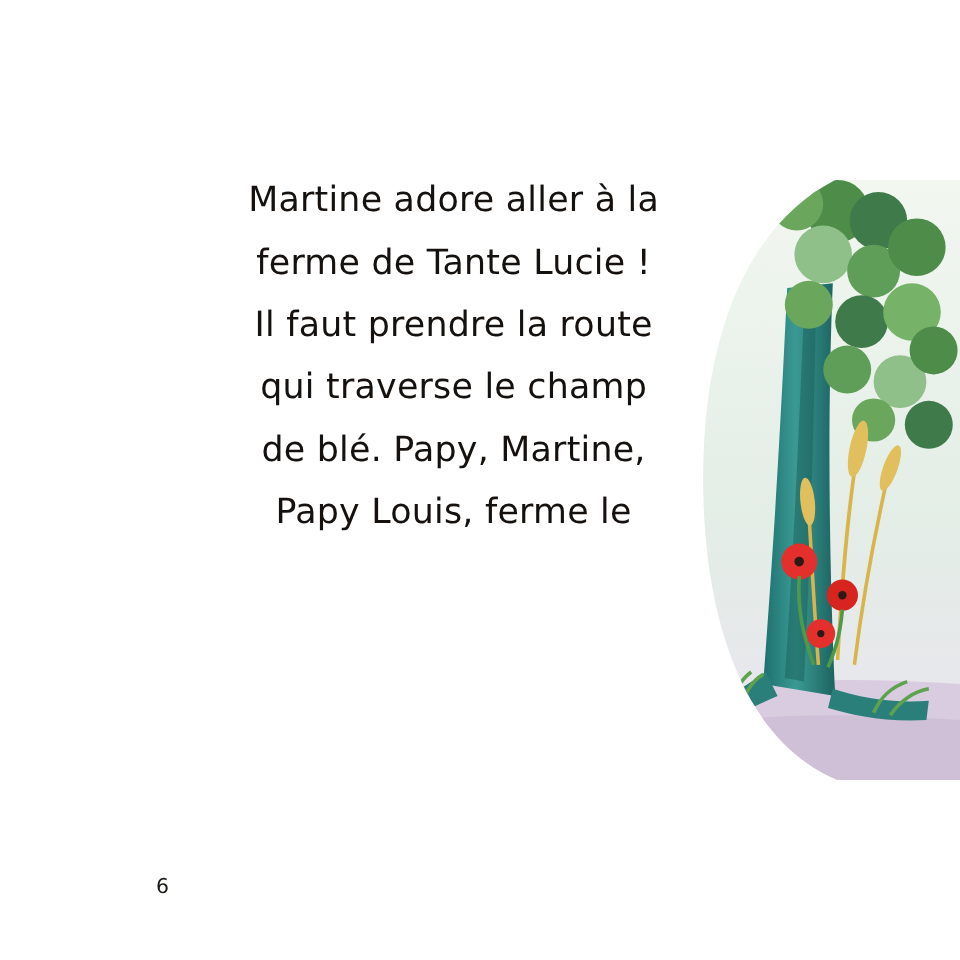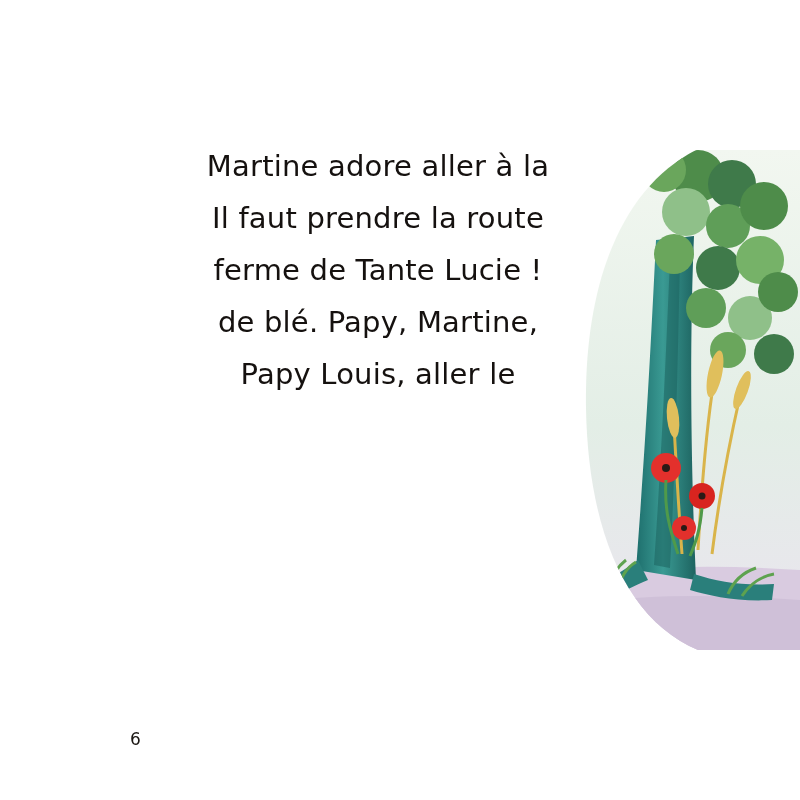--- a/index.html
+++ b/index.html
@@ -58,24 +58,25 @@
     display: block;
   }
 </style>
 </head>
 <body>
 
 <div class="page">
 
   <div class="text-block">
     <div class="text-line">Martine adore aller à la</div>
+    <div class="text-line">ferme de Tante Lucie !</div>
     <div class="text-line">Il faut prendre la route</div>
-    <div class="text-line">ferme de Tante Lucie !</div>
+    <div class="text-line">qui traverse le champ</div>
     <div class="text-line">de blé. Papy, Martine,</div>
-    <div class="text-line">Papy Louis, aller le</div>
+    <div class="text-line">Papy Louis, ferme le</div>
   </div>
 
   <div class="page-number">6</div>
 
   <div class="illustration">
     <svg class="illu-svg" width="222" height="500" viewBox="0 0 222 500" xmlns="http://www.w3.org/2000/svg">
       <defs>
         <clipPath id="ovalClip">
           <path d="M222 0 L222 500 L120 500 C48 470, 10 380, 8 258 C6 132, 44 38, 118 0 Z"></path>
         </clipPath>

